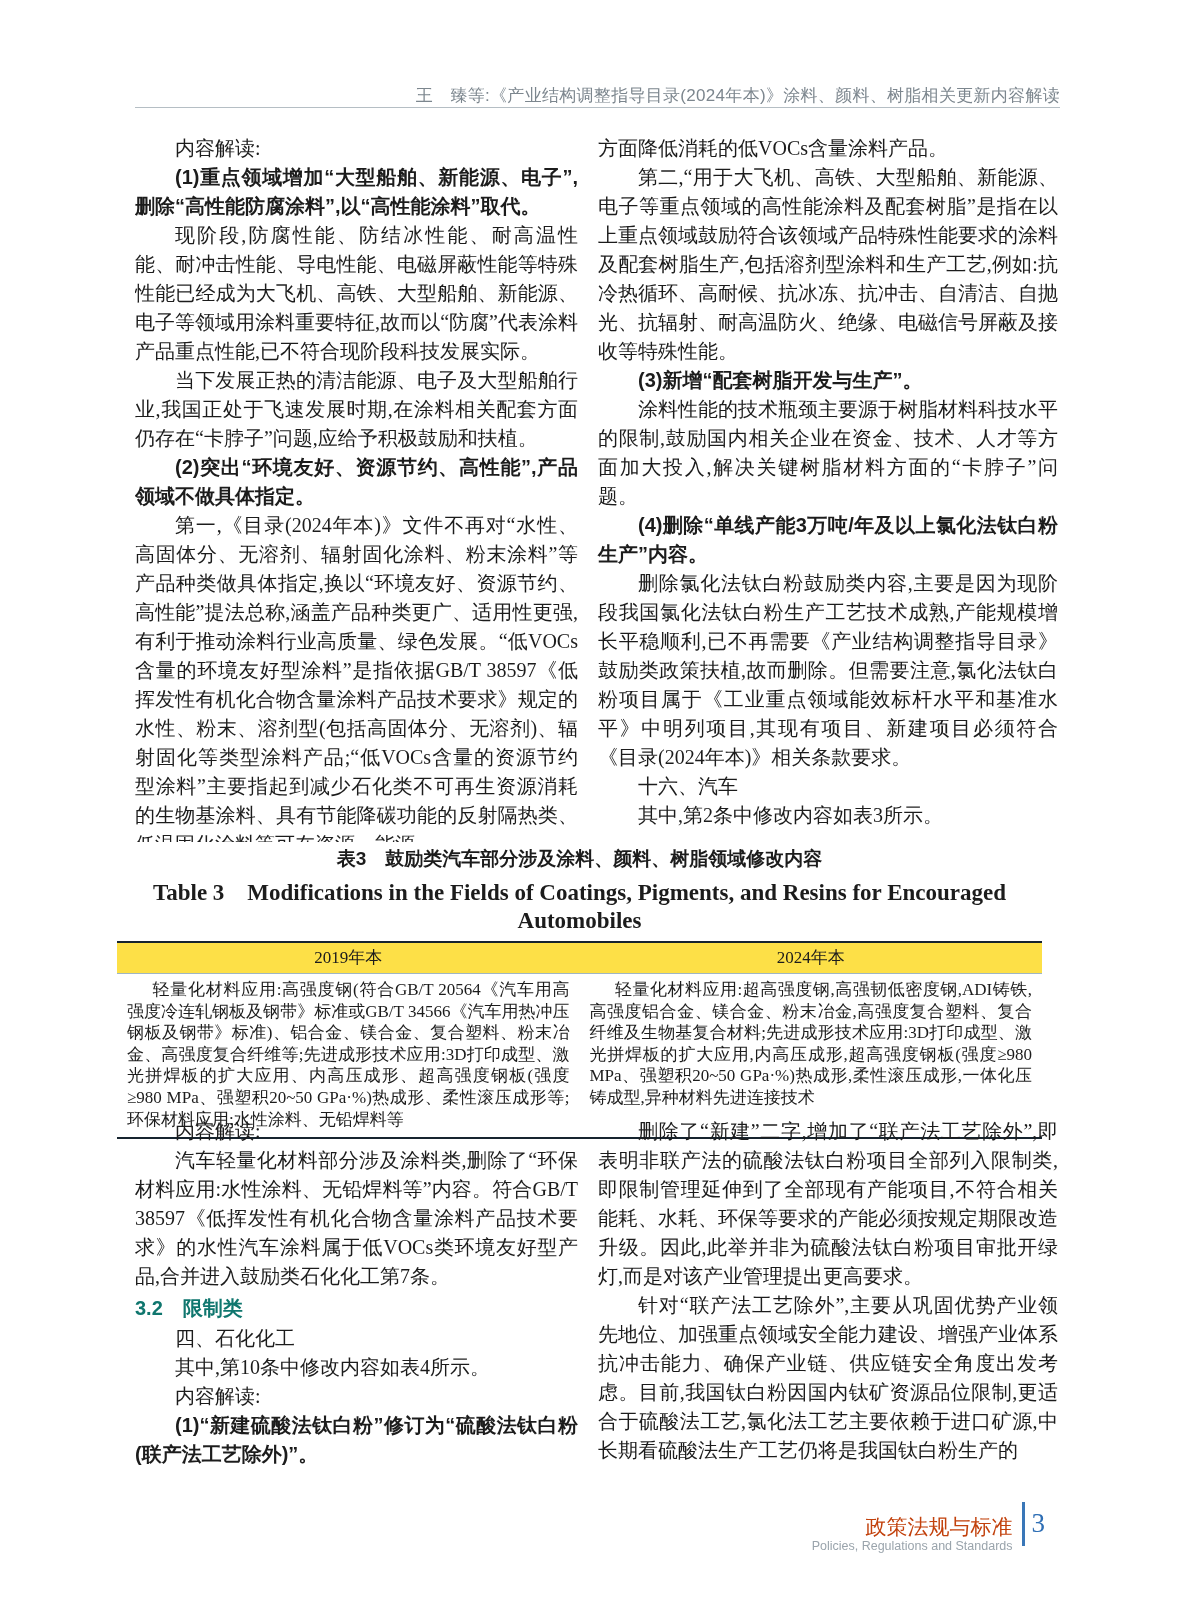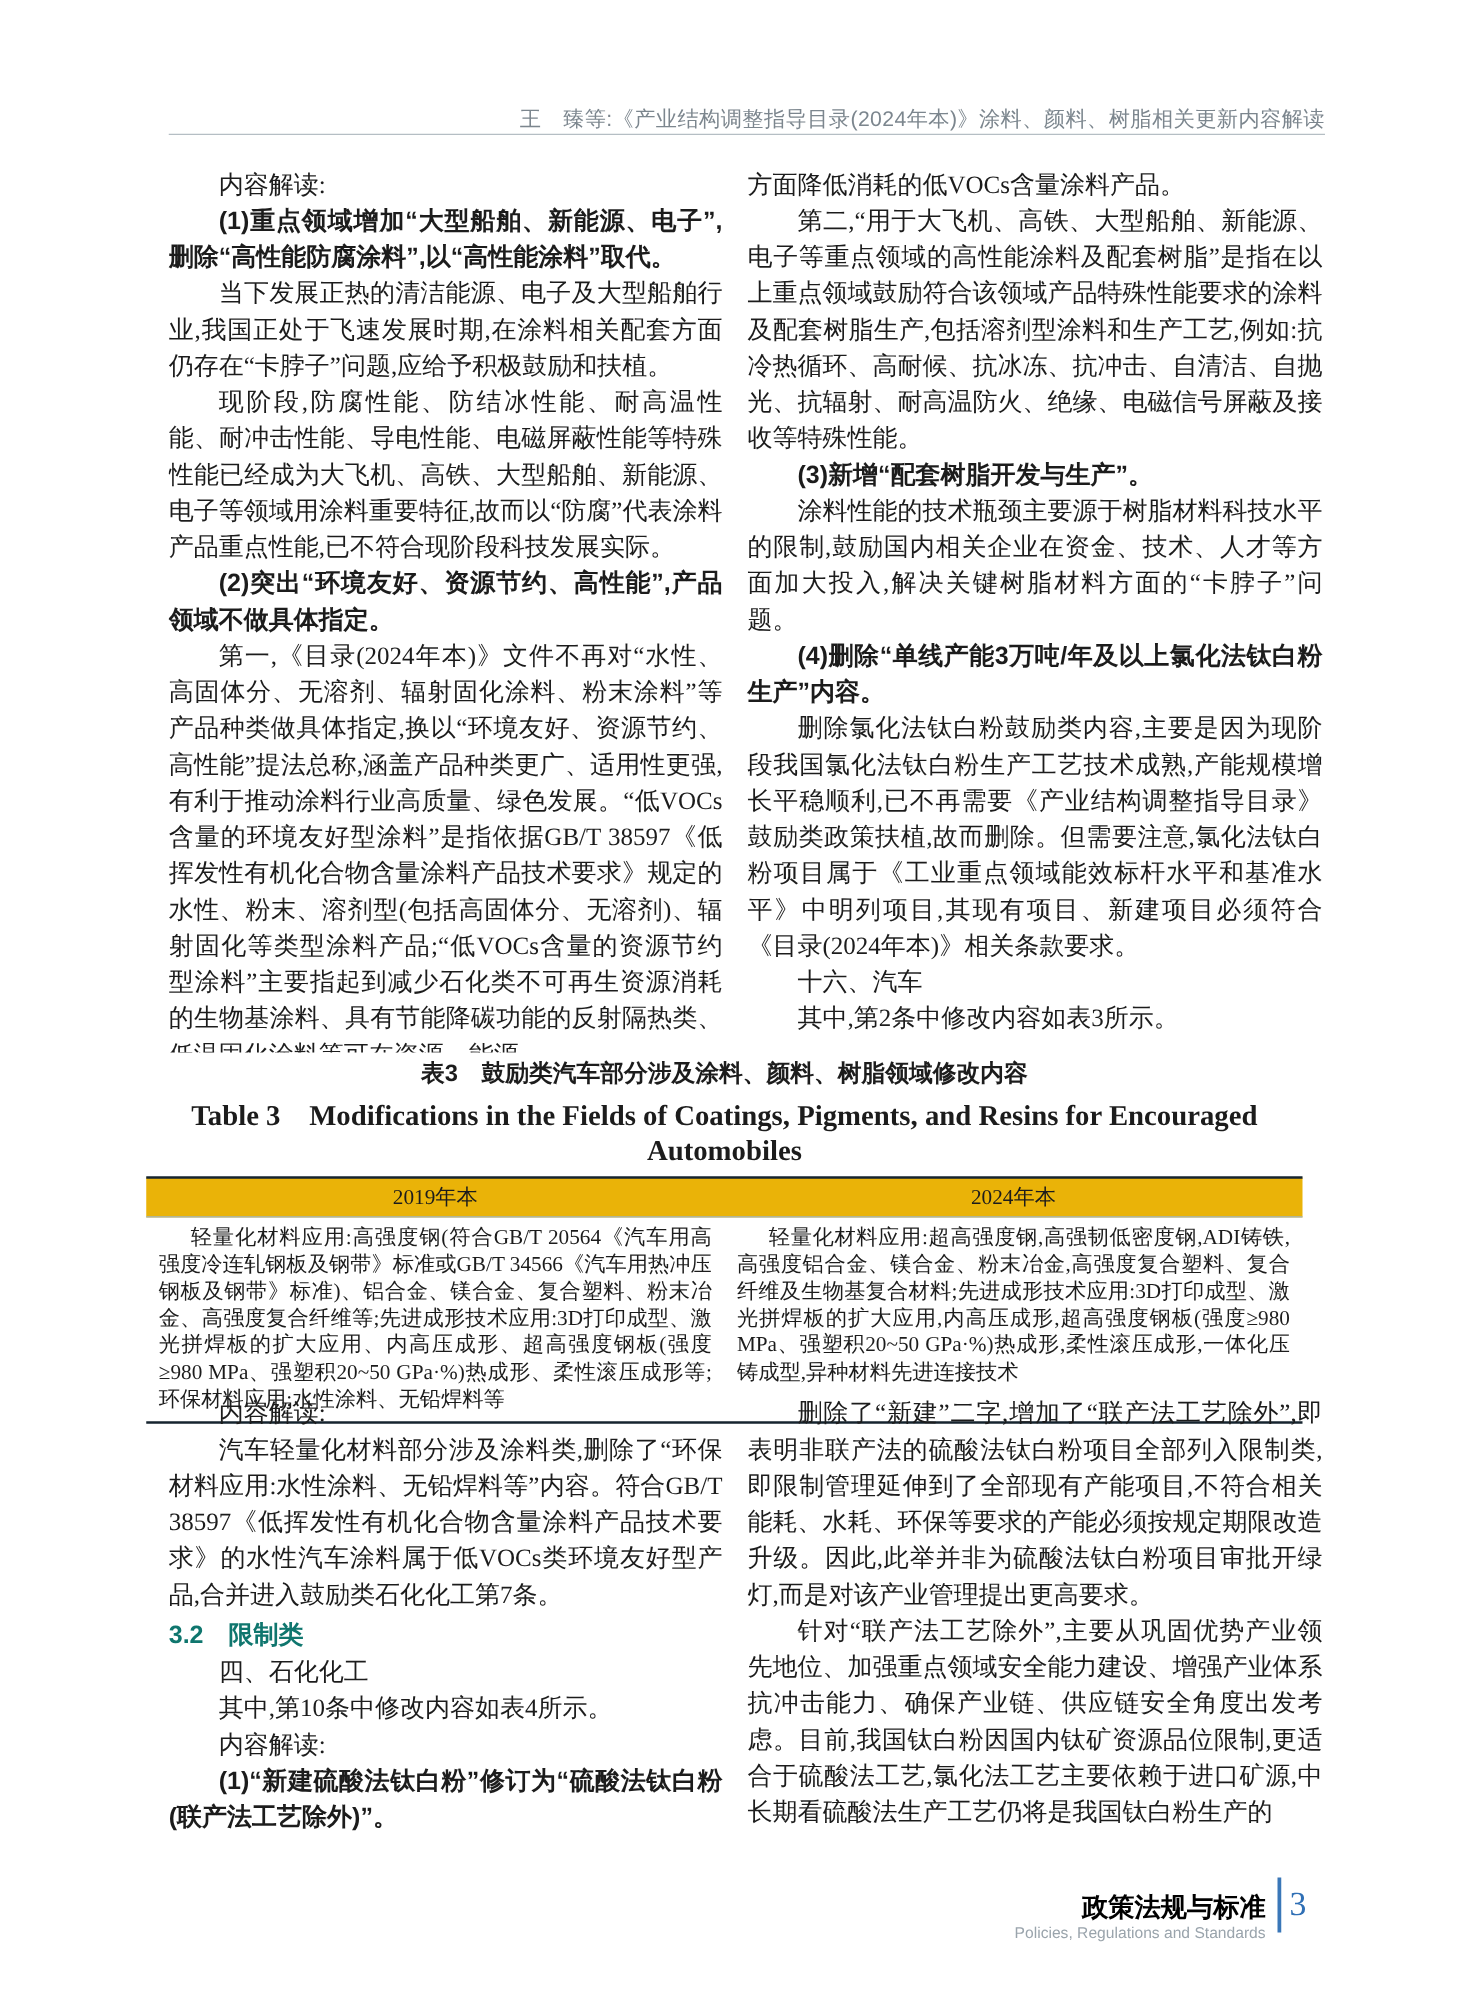--- a/index.html
+++ b/index.html
@@ -21,44 +21,44 @@
   .hei{font-weight:700;font-family:"Liberation Sans","DejaVu Sans",sans-serif;font-size:19.5px;}
   .sec-head{margin:3px 0 1px;font-size:20px;line-height:29px;font-weight:700;color:#0f766e;
        font-family:"Liberation Sans","DejaVu Sans",sans-serif;}
 
   .table-block{position:absolute;top:846px;left:117px;width:925px;}
   .tbl-title-zh{margin:0 0 5px;text-align:center;font-size:19px;font-weight:700;
        font-family:"Liberation Sans","DejaVu Sans",sans-serif;}
   .tbl-title-en{margin:0 0 7px;text-align:center;font-size:23px;font-weight:700;
        font-family:"Liberation Serif","DejaVu Serif",serif;}
   table.t3{width:100%;border-collapse:collapse;border-top:2.5px solid #16242f;border-bottom:2.5px solid #16242f;}
-  table.t3 th{background:#eab308;font-size:17px;font-weight:400;padding:3px 0 4px;border-bottom:1px solid #9fb6c3;}
+  table.t3 th{background:#fde047;font-size:17px;font-weight:400;padding:3px 0 4px;border-bottom:1px solid #9fb6c3;}
   table.t3 td{width:50%;vertical-align:top;font-size:17px;line-height:21.6px;text-align:justify;padding:5px 10px 7px;}
   table.t3 td p{margin:0;text-indent:1.5em;}
 
   .footer{position:absolute;top:1494px;right:142px;display:flex;align-items:center;}
   .f-text{text-align:right;margin-right:9px;}
-  .f-zh{font-size:21px;line-height:1.2;font-weight:700;color:#000000;
+  .f-zh{font-size:21px;line-height:1.2;font-weight:400;color:#c2410c;
        font-family:"Liberation Sans","DejaVu Sans",sans-serif;margin-top:20px;}
   .f-en{font-size:12.5px;color:#9aa4ac;font-family:Liberation Sans, sans-serif;}
   .f-bar{width:3px;height:44px;background:#3a77b8;margin:0 7px 0 0;}
   .f-num{font-size:27px;color:#2f6fb5;}
 </style>
 </head>
 <body>
 
 <div class="running-head">王　臻等:《产业结构调整指导目录(2024年本)》涂料、颜料、树脂相关更新内容解读</div>
 <div class="head-rule"></div>
 
 <div class="cols top">
   <div class="col-l">
     <p class="body indent">内容解读:</p>
     <p class="body indent hei">(1)重点领域增加“大型船舶、新能源、电子”,删除“高性能防腐涂料”,以“高性能涂料”取代。</p>
+    <p class="body indent">现阶段,防腐性能、防结冰性能、耐高温性能、耐冲击性能、导电性能、电磁屏蔽性能等特殊性能已经成为大飞机、高铁、大型船舶、新能源、电子等领域用涂料重要特征,故而以“防腐”代表涂料产品重点性能,已不符合现阶段科技发展实际。</p>
     <p class="body indent">当下发展正热的清洁能源、电子及大型船舶行业,我国正处于飞速发展时期,在涂料相关配套方面仍存在“卡脖子”问题,应给予积极鼓励和扶植。</p>
-    <p class="body indent">现阶段,防腐性能、防结冰性能、耐高温性能、耐冲击性能、导电性能、电磁屏蔽性能等特殊性能已经成为大飞机、高铁、大型船舶、新能源、电子等领域用涂料重要特征,故而以“防腐”代表涂料产品重点性能,已不符合现阶段科技发展实际。</p>
     <p class="body indent hei">(2)突出“环境友好、资源节约、高性能”,产品领域不做具体指定。</p>
     <p class="body indent">第一,《目录(2024年本)》文件不再对“水性、高固体分、无溶剂、辐射固化涂料、粉末涂料”等产品种类做具体指定,换以“环境友好、资源节约、高性能”提法总称,涵盖产品种类更广、适用性更强,有利于推动涂料行业高质量、绿色发展。“低VOCs含量的环境友好型涂料”是指依据GB/T 38597《低挥发性有机化合物含量涂料产品技术要求》规定的水性、粉末、溶剂型(包括高固体分、无溶剂)、辐射固化等类型涂料产品;“低VOCs含量的资源节约型涂料”主要指起到减少石化类不可再生资源消耗的生物基涂料、具有节能降碳功能的反射隔热类、低温固化涂料等可在资源、能源</p>
   </div>
   <div class="col-r">
     <p class="body">方面降低消耗的低VOCs含量涂料产品。</p>
     <p class="body indent">第二,“用于大飞机、高铁、大型船舶、新能源、电子等重点领域的高性能涂料及配套树脂”是指在以上重点领域鼓励符合该领域产品特殊性能要求的涂料及配套树脂生产,包括溶剂型涂料和生产工艺,例如:抗冷热循环、高耐候、抗冰冻、抗冲击、自清洁、自抛光、抗辐射、耐高温防火、绝缘、电磁信号屏蔽及接收等特殊性能。</p>
     <p class="body indent hei">(3)新增“配套树脂开发与生产”。</p>
     <p class="body indent">涂料性能的技术瓶颈主要源于树脂材料科技水平的限制,鼓励国内相关企业在资金、技术、人才等方面加大投入,解决关键树脂材料方面的“卡脖子”问题。</p>
     <p class="body indent hei">(4)删除“单线产能3万吨/年及以上氯化法钛白粉生产”内容。</p>
     <p class="body indent">删除氯化法钛白粉鼓励类内容,主要是因为现阶段我国氯化法钛白粉生产工艺技术成熟,产能规模增长平稳顺利,已不再需要《产业结构调整指导目录》鼓励类政策扶植,故而删除。但需要注意,氯化法钛白粉项目属于《工业重点领域能效标杆水平和基准水平》中明列项目,其现有项目、新建项目必须符合《目录(2024年本)》相关条款要求。</p>

